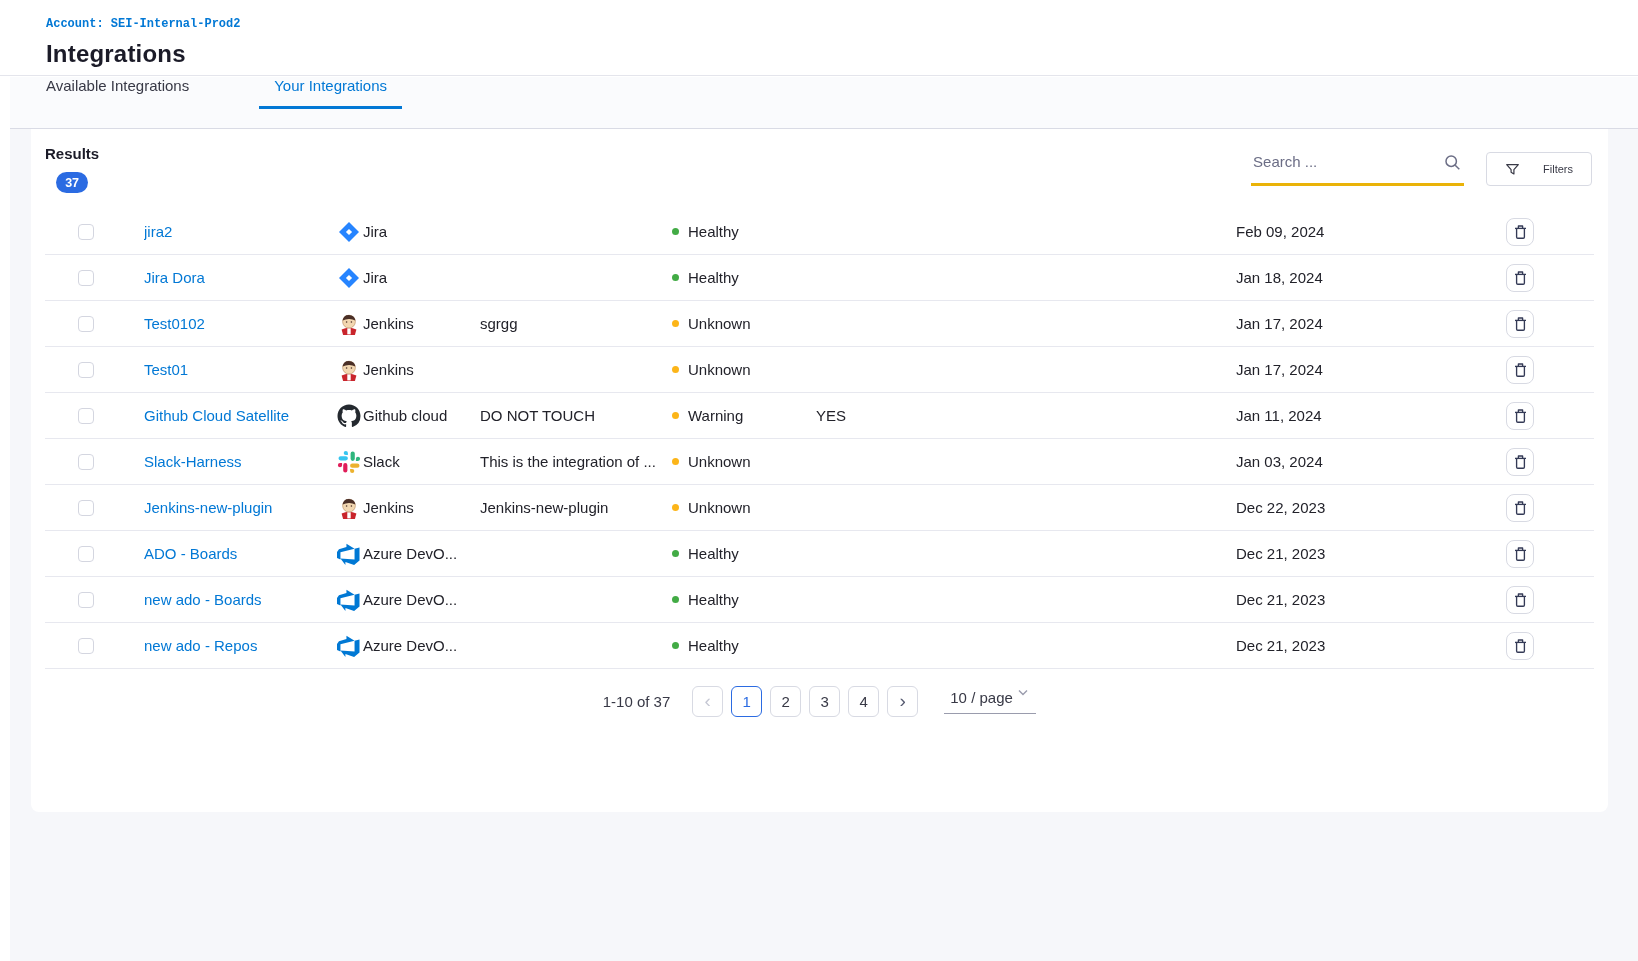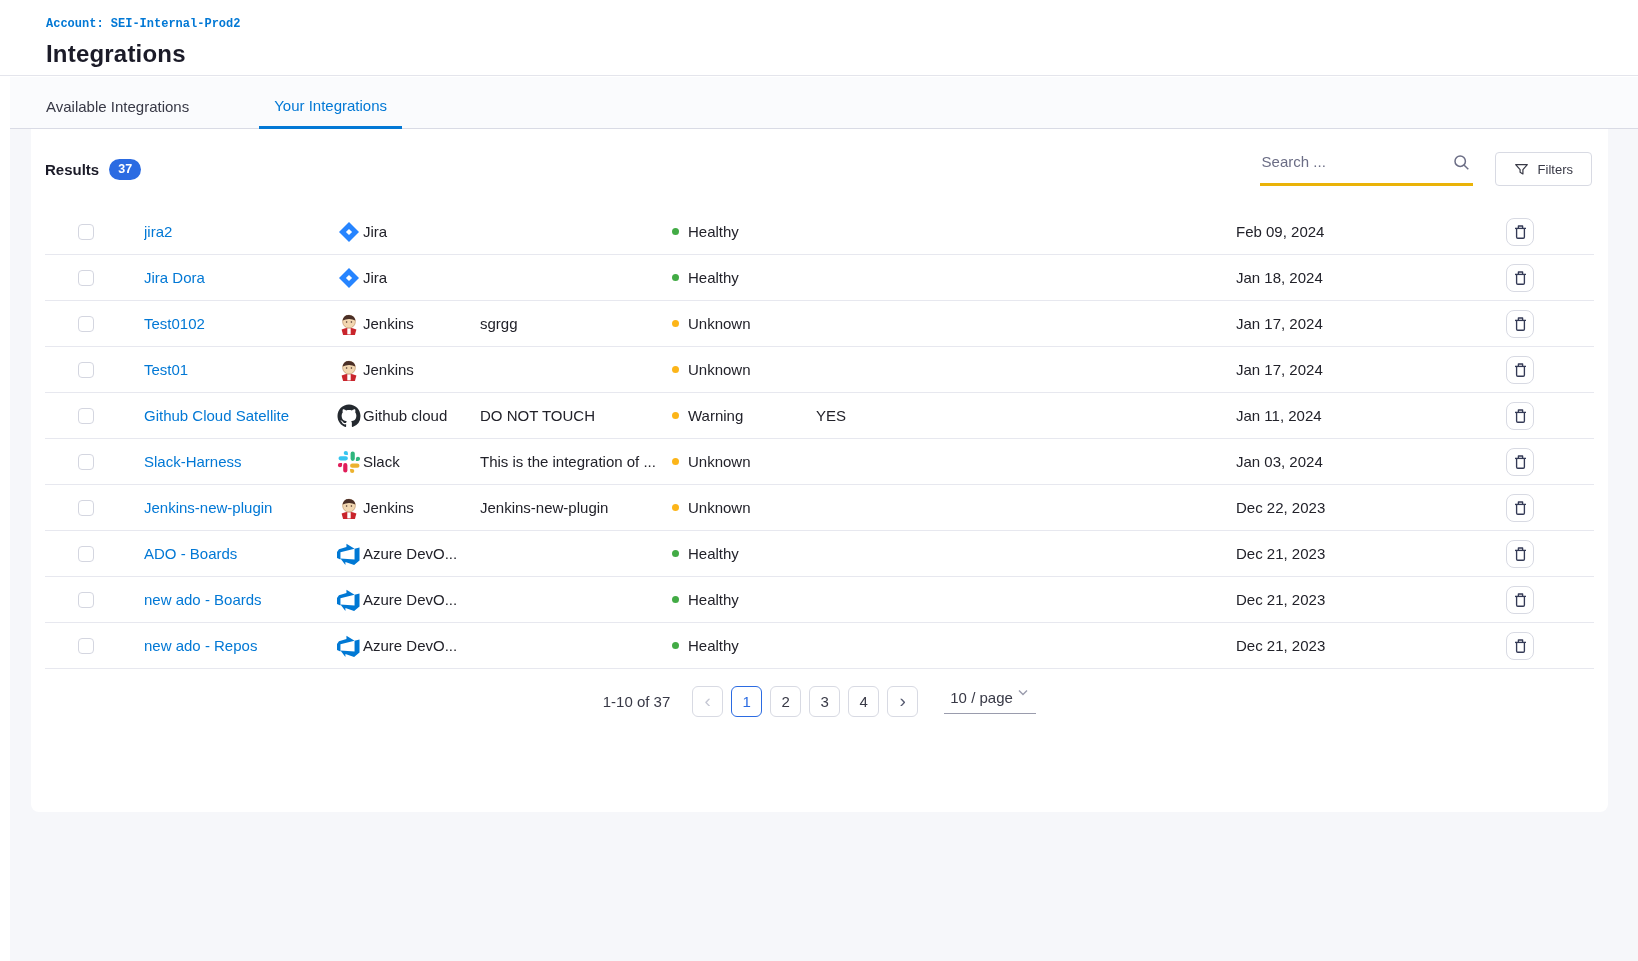--- a/index.html
+++ b/index.html
@@ -8,41 +8,41 @@
 
   
   .page-header { height:76px; background:#fff; border-bottom:1px solid #e4e5ec; padding:13px 0 0 46px; }
   .account-link { display:inline-block; color:#0278d5; font-size:12px; font-weight:700; text-decoration:none; cursor:pointer;font-family:Liberation Mono, monospace; }
   .page-title { margin-top:9px; font-size:24px; font-weight:700; color:#1b1b28; letter-spacing:.2px; }
 
   
   .page-body { position:absolute; top:77px; left:10px; right:0; bottom:0; background:#f6f7fa; }
 
   
-  .tabbar { height:52px; display:flex; align-items:flex-end; padding-left:21px; border-bottom:1px solid #d9dbe5; background:#fafbfd; }
+  .tabbar { height:52px; display:flex; align-items:flex-start; padding-left:21px; border-bottom:1px solid #d9dbe5; background:#fafbfd; }
   .tab { font-size:15px; color:#383946; padding:0 15px 14px 15px; margin-bottom:-1px; cursor:pointer; }
   .tab.active { color:#0278d5; font-weight:400; border-bottom:3px solid #0278d5; padding-bottom:12px; }
   .tab + .tab { margin-left:55px; }
 
   
   .card { width:1577px; margin-left:21px; height:683px; background:#fff; border-radius:0 0 8px 8px; padding:22px 14px 0 14px; }
 
   .toolbar { display:flex; justify-content:space-between; align-items:center; height:36px; padding:0 2px 0 0; }
-  .results { display:flex; align-items:center; gap:10px; margin-left:0; }
+  .results { display:flex; align-items:center; gap:10px; margin-left:0;flex-direction:column; }
   .results-label { font-size:15px; font-weight:700; color:#1b1b28; }
   .badge { min-width:31px; height:21px; border-radius:11px; background:#2b6be2; color:#fff; font-size:12.5px; font-weight:700;
            display:inline-flex; align-items:center; justify-content:center; padding:0 9px; }
   .toolbar-right { display:flex; align-items:center; gap:22px; }
   .search { position:relative; width:213px; border-bottom:3px solid #eab308; padding:0 26px 12px 2px; }
   .search input { border:none; outline:none; background:transparent; width:100%; font-size:15px; color:#22222a;
                   font-family:"Liberation Sans","DejaVu Sans",sans-serif; }
   .search input::placeholder { color:#6b6d85; opacity:1; }
   .search svg { position:absolute; right:3px; top:1px; }
-  .filters-btn { display:flex; align-items:center; gap:9px; height:34px; padding:0 18px; background:#fff;
-                 border:1px solid #d8dae3; border-radius:4px; font-size:13px; color:#383946; cursor:pointer;
+  .filters-btn { display:flex; align-items:center; gap:23px; height:34px; padding:0 18px; background:#fff;
+                 border:1px solid #d8dae3; border-radius:4px; font-size:11px; color:#383946; cursor:pointer;
                  font-family:"Liberation Sans","DejaVu Sans",sans-serif; }
 
   
   .table { margin-top:22px; }
   .grid { display:grid; grid-template-columns:99px 193px 143px 192px 144px 125px 295px 264px 1fr; align-items:center; }
   .thead { height:40px; border-bottom:2px solid #ced0dc; }
   .thead .h { font-size:14.5px; font-weight:700; color:#1b1b28; }
   .trow { height:46px; border-bottom:1px solid #e7e8ef; }
   .cell { font-size:15px; color:#22222a; overflow:hidden; white-space:nowrap; }
   .c-check { padding-left:33px; }

